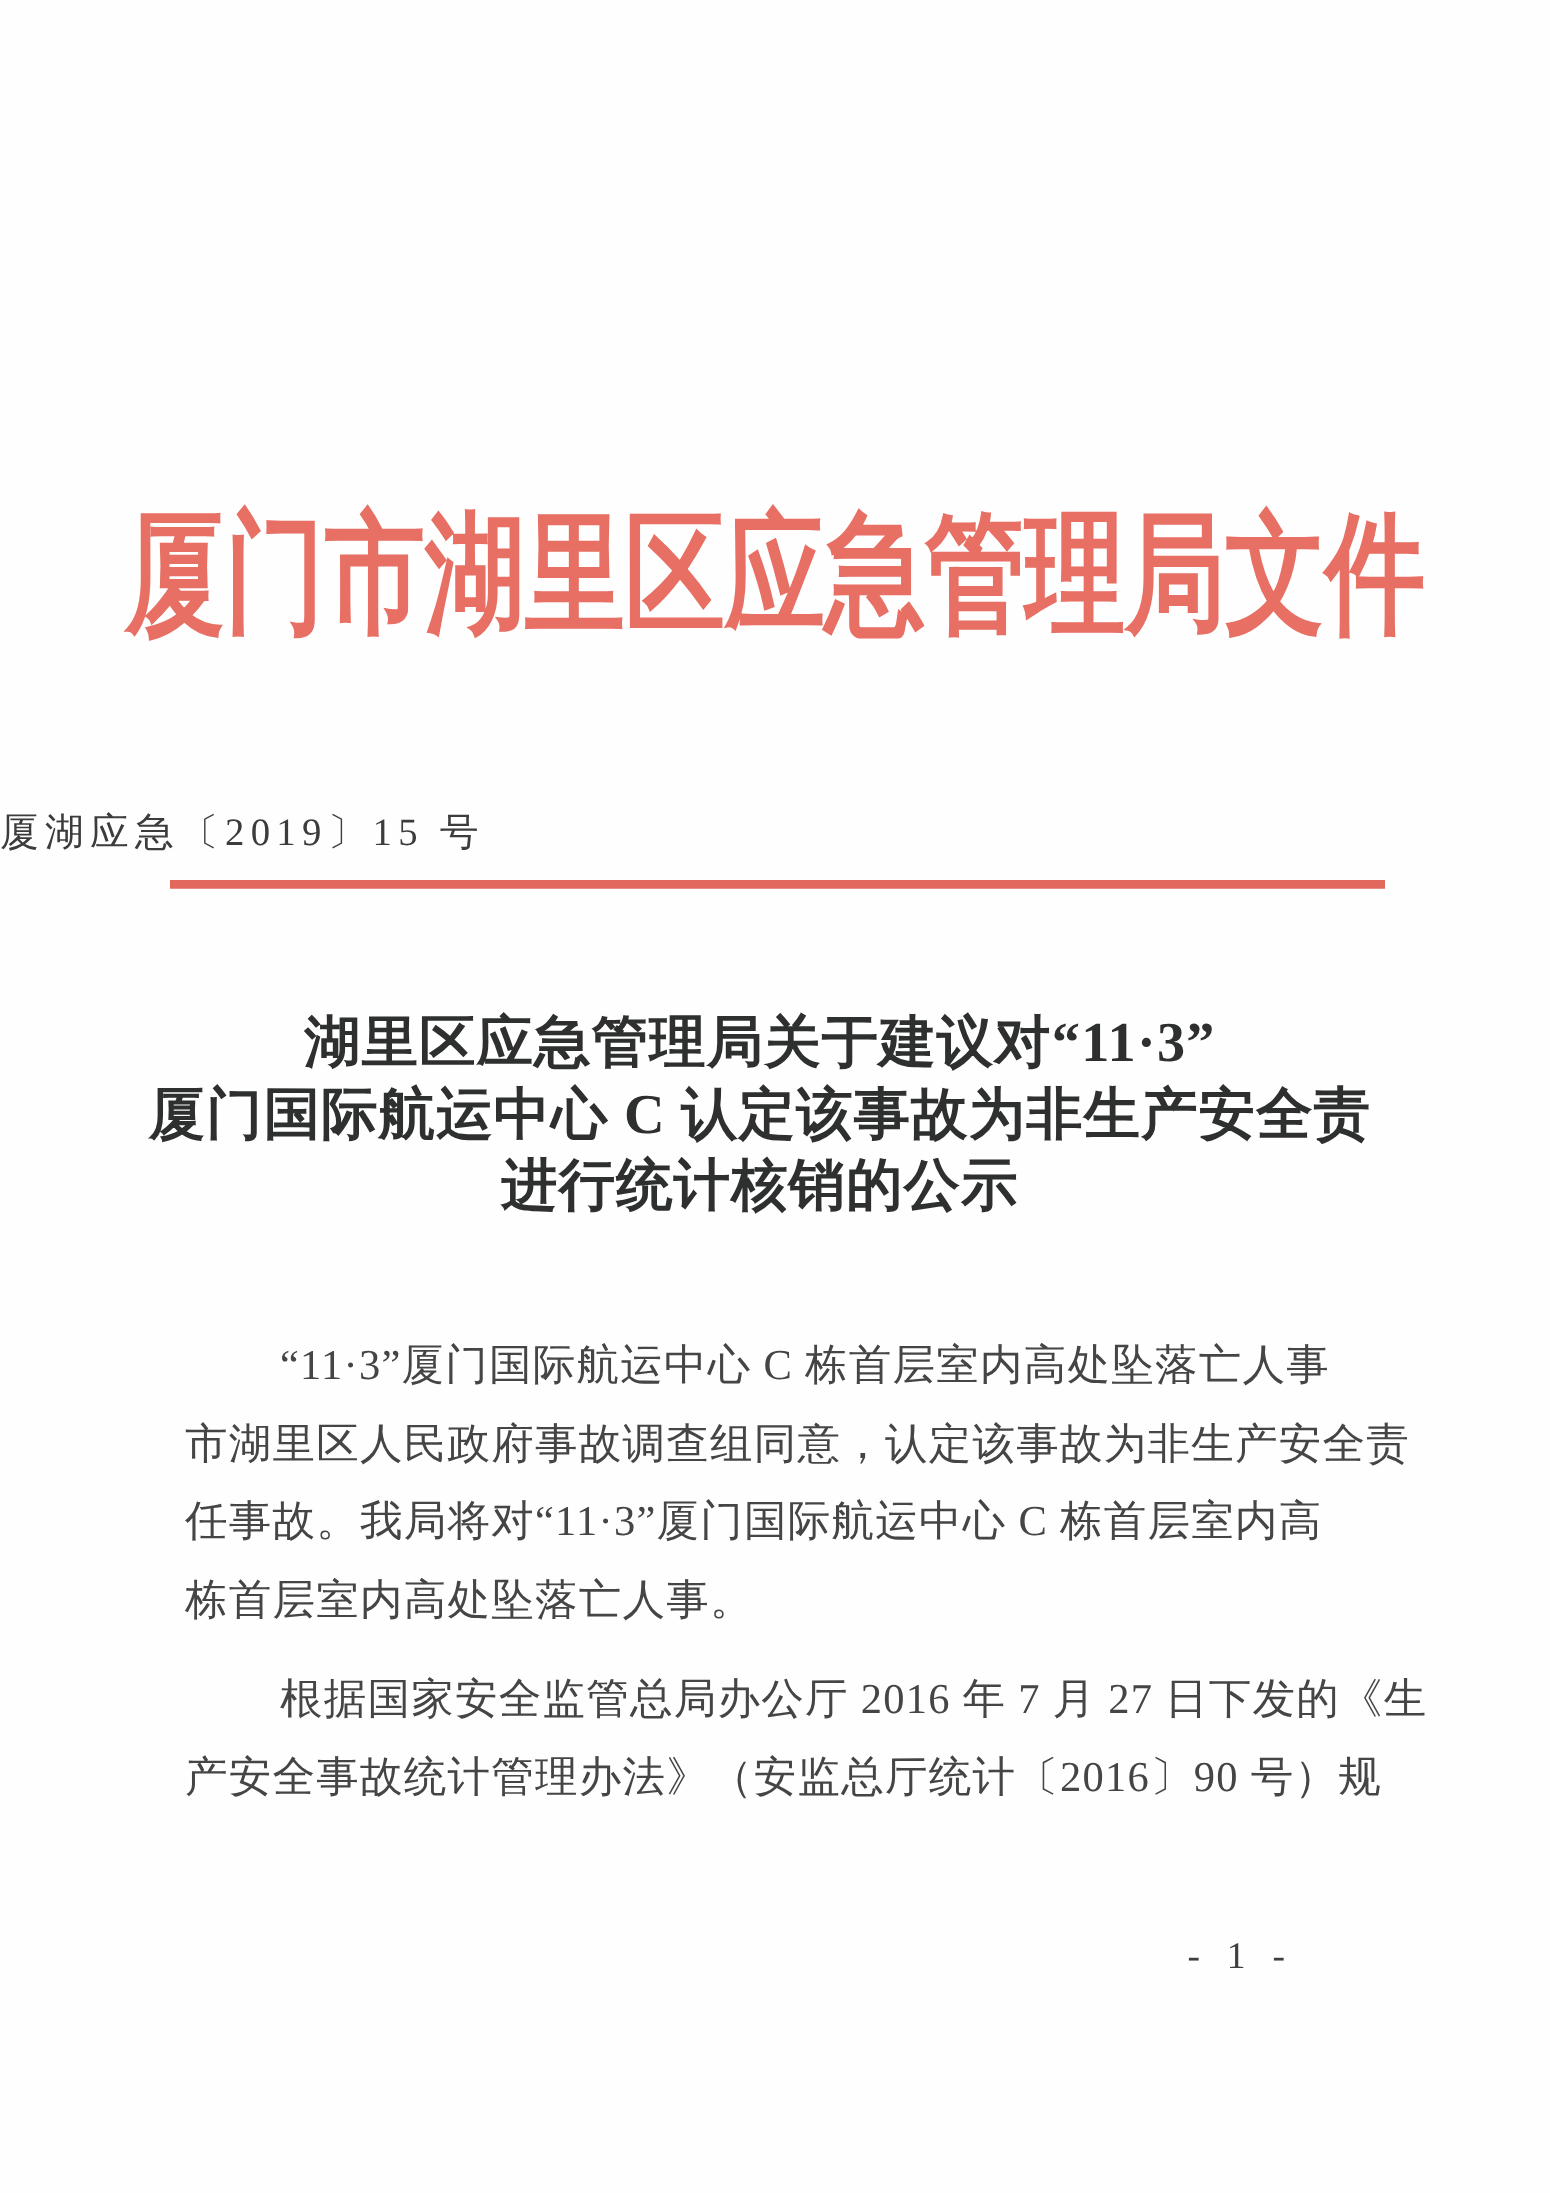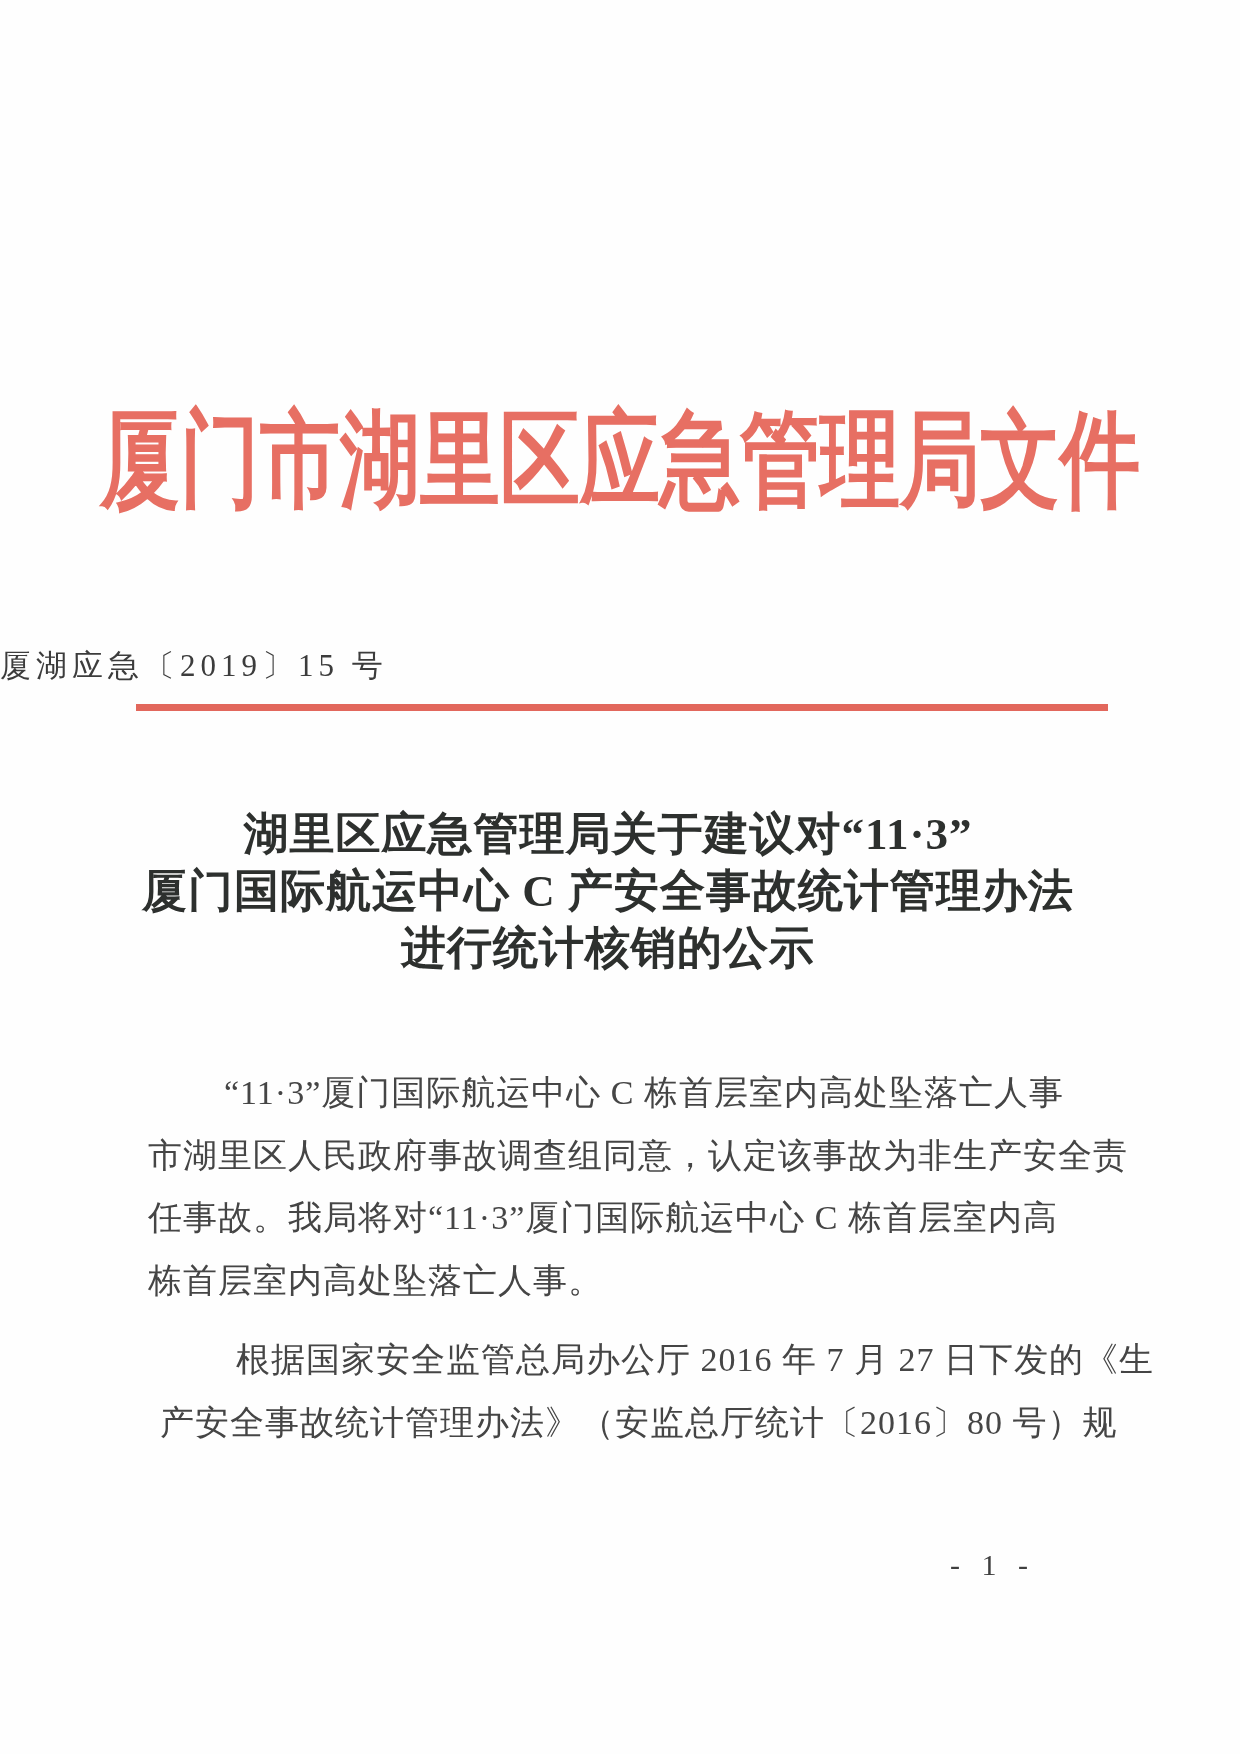--- a/index.html
+++ b/index.html
@@ -69,21 +69,21 @@
     color:var(--ink-body);
     font-size:34px;
     letter-spacing:1px;
   }
   .b-line{
     height:62.5px;
     line-height:62.5px;
     white-space:nowrap;
   }
   .b-line.indent{ padding-left:76px; }
-  .para-2{ margin-top:17px;margin-left:12px; }
+  .para-2{ margin-top:17px; }
   
   .page-number{
     position:absolute;
     top:1548px;left:950px;
     color:#3f3f3f;
     font-size:30px;
     letter-spacing:7px;
     white-space:nowrap;
   }
 </style>
@@ -93,32 +93,32 @@
 <div class="page">
 
   <div class="red-header">厦门市湖里区应急管理局文件</div>
 
   <div class="doc-number">厦湖应急〔2019〕15 号</div>
 
   <div class="red-rule"></div>
 
   <div class="doc-title">
     <div class="t-line">湖里区应急管理局关于建议对“11·3”</div>
-    <div class="t-line">厦门国际航运中心 C 产安全事故统计管理办法</div>
+    <div class="t-line">厦门国际航运中心 C 认定该事故为非生产安全责</div>
     <div class="t-line">进行统计核销的公示</div>
   </div>
 
   <div class="body-text">
     <div class="para-1">
       <div class="b-line indent">“11·3”厦门国际航运中心 C 栋首层室内高处坠落亡人事</div>
       <div class="b-line">市湖里区人民政府事故调查组同意，认定该事故为非生产安全责</div>
       <div class="b-line">任事故。我局将对“11·3”厦门国际航运中心 C 栋首层室内高</div>
       <div class="b-line">栋首层室内高处坠落亡人事。</div>
     </div>
     <div class="para-2">
       <div class="b-line indent">根据国家安全监管总局办公厅 2016 年 7 月 27 日下发的《生</div>
-      <div class="b-line">产安全事故统计管理办法》（安监总厅统计〔2016〕80 号）规</div>
+      <div class="b-line">产安全事故统计管理办法》（安监总厅统计〔2016〕90 号）规</div>
     </div>
   </div>
 
   <div class="page-number">- 1 -</div>
 
 </div>
 
 </body></html>

